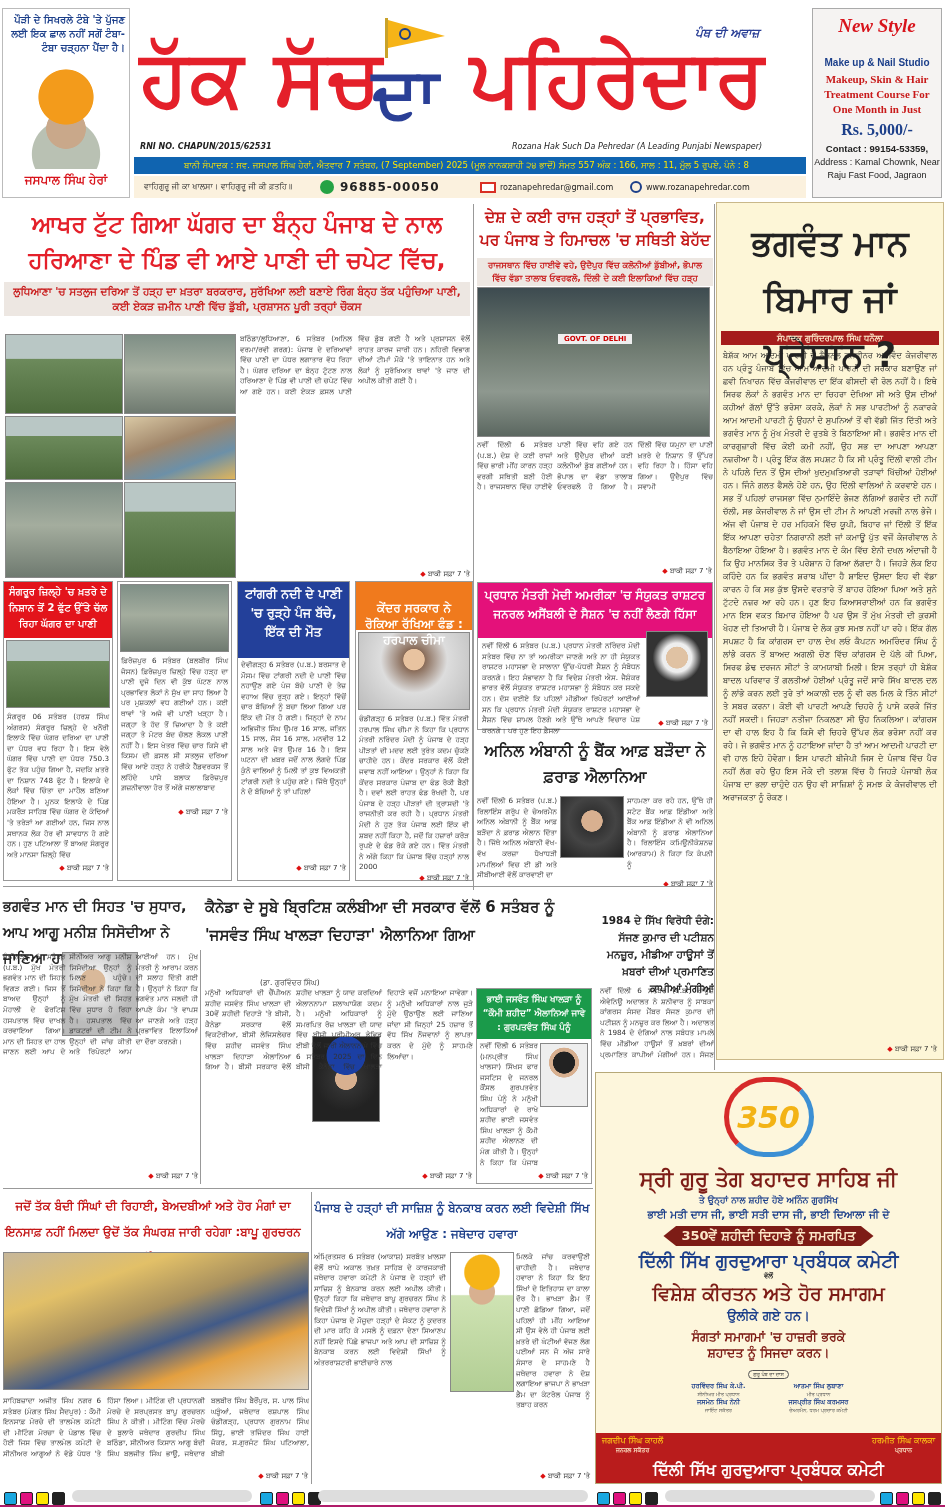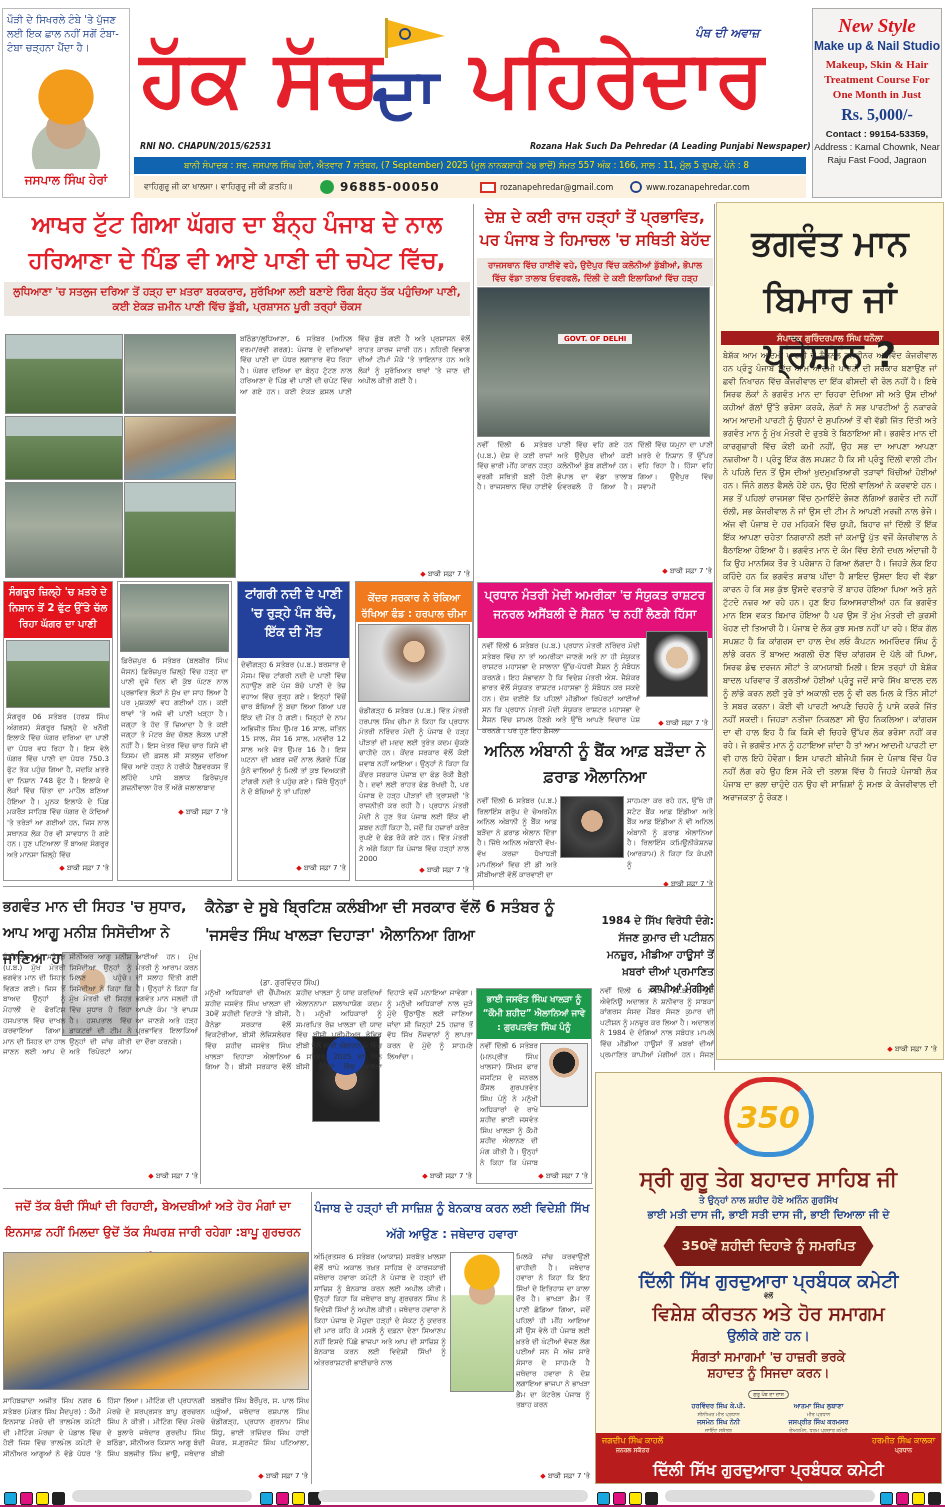--- a/index.html
+++ b/index.html
@@ -14,59 +14,59 @@
 .photo.field{background:linear-gradient(180deg,#b9c7c5 30%,#6c8a5b 31%,#4d6b3c)}
 .photo.crowd{background:linear-gradient(160deg,#d9c8a4,#a0866a 40%,#6c90a8 70%,#e1b55a)}
 .rule{background:#999}
 .tag{color:#fff;text-align:center;font-weight:bold}
 .cmyk span{display:inline-block;width:13px;height:13px;border:1px solid #222;margin-right:3px;border-radius:2px}
 </style>
 </head>
 <body>
 
 <div class="abs" style="left:2px;top:8px;width:128px;height:190px;border:1px solid #bbb;background:#fff">
-  <div style="font-size:10px;line-height:14px;color:#1c3f8a;text-align:left;padding:4px 4px;font-weight:normal;height:58px;overflow:hidden">ਪੌੜੀ ਦੇ ਸਿਖਰਲੇ ਟੰਬੇ 'ਤੇ ਪੁੱਜਣ ਲਈ ਇਕ ਛਾਲ ਨਹੀਂ ਸਗੋਂ ਟੰਬਾ-ਟੰਬਾ ਚੜ੍ਹਨਾ ਪੈਂਦਾ ਹੈ।</div>
+  <div style="font-size:10px;line-height:14px;color:#1c3f8a;text-align:right;padding:4px 4px;font-weight:bold;height:58px;overflow:hidden">ਪੌੜੀ ਦੇ ਸਿਖਰਲੇ ਟੰਬੇ 'ਤੇ ਪੁੱਜਣ ਲਈ ਇਕ ਛਾਲ ਨਹੀਂ ਸਗੋਂ ਟੰਬਾ-ਟੰਬਾ ਚੜ੍ਹਨਾ ਪੈਂਦਾ ਹੈ।</div>
   <div style="margin:2px auto;width:90px;height:100px;border-radius:45px 45px 10px 10px;background:radial-gradient(circle at 50% 28%,#f39b1b 32%,transparent 33%),radial-gradient(circle at 50% 60%,#c9a88a 26%,transparent 27%),radial-gradient(circle at 50% 85%,#b9c1b3 35%,#fff 36%)"></div>
   <div style="font-size:12px;font-weight:bold;color:#d8141c;text-align:center;margin-top:4px">ਜਸਪਾਲ ਸਿੰਘ ਹੇਰਾਂ</div>
 </div>
 
 <div class="abs" style="left:140px;top:28px;width:665px;height:110px">
   <span style="position:absolute;left:0;top:0;font-size:78px;font-weight:900;color:#e4202a;line-height:100px;letter-spacing:2px">ਹੱਕ ਸੱਚ</span>
   <span style="position:absolute;left:235px;top:-14px;width:72px;height:44px">
     <svg width="72" height="44" viewBox="0 0 72 44">
         <rect x="10" y="4" width="3" height="40" fill="#c9a22a"></rect>
         <polygon points="13,6 70,22 13,34" fill="#f6b417"></polygon>
         <circle cx="30" cy="20" r="5" fill="none" stroke="#1c3f8a" stroke-width="2"></circle>
       </svg>
   </span>
   <span style="position:absolute;left:232px;top:20px;font-size:70px;font-weight:900;color:#2a3f96;line-height:90px">ਦਾ</span>
   <span style="position:absolute;left:330px;top:0;font-size:78px;font-weight:900;color:#e4202a;line-height:100px">ਪਹਿਰੇਦਾਰ</span>
   <span style="position:absolute;left:555px;top:-2px;font-size:12px;font-weight:bold;color:#2a3f96;font-style:italic">ਪੰਥ ਦੀ ਅਵਾਜ਼</span>
 </div>
 
 <div class="abs" style="left:140px;top:142px;font-size:8px;font-weight:bold;font-style:italic;color:#222">RNI NO. CHAPUN/2015/62531</div>
-<div class="abs" style="left:530px;top:142px;font-size:8px;font-weight:bold;font-style:italic;color:#222">Rozana Hak Such Da Pehredar (A Leading Punjabi Newspaper)</div>
+<div class="abs" style="left:512px;top:142px;font-size:8px;font-weight:normal;font-style:italic;color:#222">Rozana Hak Such Da Pehredar (A Leading Punjabi Newspaper)</div>
 
 <div class="abs" style="left:134px;top:157px;width:672px;height:17px;background:#1064b0;overflow:hidden;white-space:nowrap">
   <span style="display:block;font-size:8.6px;line-height:17px;color:#ffe600;padding-left:50px">ਬਾਨੀ ਸੰਪਾਦਕ : ਸਵ. ਜਸਪਾਲ ਸਿੰਘ ਹੇਰਾਂ, ਐਤਵਾਰ 7 ਸਤੰਬਰ, (7 September) 2025 (ਮੂਲ ਨਾਨਕਸ਼ਾਹੀ ੨੪ ਭਾਦੋਂ) ਸੰਮਤ 557 ਅੰਕ : 166, ਸਾਲ : 11, ਮੁੱਲ 5 ਰੁਪਏ, ਪੰਨੇ : 8</span>
 </div>
 
 <div class="abs" style="left:134px;top:176px;width:672px;height:22px;background:#fbf1de;display:flex;align-items:center;font-size:8px;color:#222">
   <span style="margin-left:10px;width:170px">ਵਾਹਿਗੁਰੂ ਜੀ ਕਾ ਖਾਲਸਾ। ਵਾਹਿਗੁਰੂ ਜੀ ਕੀ ਫ਼ਤਹਿ॥</span>
   <span style="display:inline-block;width:14px;height:14px;border-radius:7px;background:#25a244;margin-left:6px"></span>
   <span style="font-size:12px;font-weight:bold;margin-left:6px;letter-spacing:1px;width:120px">96885-00050</span>
   <span style="display:inline-block;width:16px;height:11px;background:#fff;border:2px solid #d93025;margin-left:20px"></span>
   <span style="margin-left:4px;width:120px">rozanapehredar@gmail.com</span>
   <span style="display:inline-block;width:12px;height:12px;border-radius:6px;border:2px solid #1c3f8a;margin-left:10px"></span>
   <span style="margin-left:4px">www.rozanapehredar.com</span>
 </div>
 
 <div class="abs" style="left:812px;top:8px;width:130px;height:190px;border:1px solid #aaa;background:#f5f3f2;text-align:center;font-family:'Liberation Serif',serif">
   <div style="color:#d8141c;font-size:19px;font-weight:bold;font-style:italic;margin-top:6px">New Style</div>
-  <div style="color:#1c3f8a;font-size:12px;font-weight:bold;font-family:'Liberation Sans',sans-serif;margin-top:2px">Make up &amp; Nail Studio</div>
+  <div style="color:#1c3f8a;font-size:10px;font-weight:bold;font-family:'Liberation Sans',sans-serif;margin-top:20px">Make up &amp; Nail Studio</div>
   <div style="color:#c81a1a;font-size:11px;font-weight:bold;line-height:15px;margin:4px 2px 0">Makeup, Skin &amp; Hair Treatment Course For One Month in Just</div>
   <div style="color:#1c3f8a;font-size:16px;font-weight:bold;margin-top:4px">Rs. 5,000/-</div>
   <div style="color:#222;font-size:9.5px;font-weight:bold;font-family:'Liberation Sans',sans-serif;margin-top:4px">Contact : 99154-53359,</div>
   <div style="color:#222;font-size:9px;line-height:13px;font-family:'Liberation Sans',sans-serif;margin-top:2px">Address : Kamal Chownk, Near Raju Fast Food, Jagraon</div>
 </div>
 
 <div class="abs" style="left:4px;top:206px;width:466px;font-size:23px;line-height:36px;color:#e4202a;font-weight:bold;text-align:center">ਆਖਰ ਟੁੱਟ ਗਿਆ ਘੱਗਰ ਦਾ ਬੰਨ੍ਹ ਪੰਜਾਬ ਦੇ ਨਾਲ ਹਰਿਆਣਾ ਦੇ ਪਿੰਡ ਵੀ ਆਏ ਪਾਣੀ ਦੀ ਚਪੇਟ ਵਿੱਚ, ਭਾਰੀ ਨੁਕਸਾਨ</div>
 <div class="abs" style="left:4px;top:282px;width:466px;background:#ede7e2;font-size:10.5px;line-height:15px;color:#c81a1a;font-weight:bold;text-align:center;padding:2px 4px">ਲੁਧਿਆਣਾ 'ਚ ਸਤਲੁਜ ਦਰਿਆ ਤੋਂ ਹੜ੍ਹ ਦਾ ਖ਼ਤਰਾ ਬਰਕਰਾਰ, ਸੁਰੱਖਿਆ ਲਈ ਬਣਾਏ ਰਿੰਗ ਬੰਨ੍ਹ ਤੱਕ ਪਹੁੰਚਿਆ ਪਾਣੀ, ਕਈ ਏਕੜ ਜ਼ਮੀਨ ਪਾਣੀ ਵਿੱਚ ਡੁੱਬੀ, ਪ੍ਰਸ਼ਾਸਨ ਪੂਰੀ ਤਰ੍ਹਾਂ ਚੌਕਸ</div>
 
 <div class="abs photo field" style="left:5px;top:334px;width:118px;height:80px"></div>
@@ -107,21 +107,21 @@
   <div class="more" style="padding-right:3px">ਬਾਕੀ ਸਫ਼ਾ 7 'ਤੇ</div>
 </div>
 
 <div class="abs" style="left:237px;top:581px;width:113px;height:300px;border:1px solid #999">
   <div class="tag" style="background:#23409a;font-size:12.5px;line-height:19px;padding:2px 3px;height:76px">ਟਾਂਗਰੀ ਨਦੀ ਦੇ ਪਾਣੀ 'ਚ ਰੁੜ੍ਹੇ ਪੰਜ ਬੱਚੇ, ਇੱਕ ਦੀ ਮੌਤ</div>
   <div class="body-text" style="padding:2px 3px;height:206px">ਦੇਵੀਗੜ੍ਹ 6 ਸਤੰਬਰ (ਪ.ਬ.) ਬਰਸਾਤ ਦੇ ਮੌਸਮ ਵਿੱਚ ਟਾਂਗਰੀ ਨਦੀ ਦੇ ਪਾਣੀ ਵਿੱਚ ਨਹਾਉਣ ਗਏ ਪੰਜ ਬੱਚੇ ਪਾਣੀ ਦੇ ਤੇਜ਼ ਵਹਾਅ ਵਿੱਚ ਰੁੜ੍ਹ ਗਏ। ਇਨ੍ਹਾਂ ਵਿੱਚੋਂ ਚਾਰ ਬੱਚਿਆਂ ਨੂੰ ਬਚਾ ਲਿਆ ਗਿਆ ਪਰ ਇੱਕ ਦੀ ਮੌਤ ਹੋ ਗਈ। ਜਿਨ੍ਹਾਂ ਦੇ ਨਾਮ ਅਭਿਜੀਤ ਸਿੰਘ ਉਮਰ 16 ਸਾਲ, ਜਤਿਨ 15 ਸਾਲ, ਜੱਸ 16 ਸਾਲ, ਮਨਵੀਰ 12 ਸਾਲ ਅਤੇ ਜੋਤ ਉਮਰ 16 ਹੈ। ਇਸ ਘਟਨਾ ਦੀ ਖ਼ਬਰ ਜਦੋਂ ਨਾਲ ਲੱਗਦੇ ਪਿੰਡ ਕੁੰਨੋ ਵਾਲਿਆਂ ਨੂੰ ਮਿਲੀ ਤਾਂ ਕੁਝ ਵਿਅਕਤੀ ਟਾਂਗਰੀ ਨਦੀ ਤੇ ਪਹੁੰਚ ਗਏ। ਜਿੱਥੇ ਉਨ੍ਹਾਂ ਨੇ ਦੋ ਬੱਚਿਆਂ ਨੂੰ ਤਾਂ ਪਹਿਲਾਂ</div>
   <div class="more" style="padding-right:3px">ਬਾਕੀ ਸਫ਼ਾ 7 'ਤੇ</div>
 </div>
 
 <div class="abs" style="left:355px;top:581px;width:118px;height:300px;border:1px solid #999">
-  <div class="tag" style="background:#f07a1d;font-size:10px;line-height:16px;padding:8px 3px;height:40px">ਕੇਂਦਰ ਸਰਕਾਰ ਨੇ ਰੋਕਿਆ ਰੱਖਿਆ ਫੰਡ : ਹਰਪਾਲ ਚੀਮਾ</div>
+  <div class="tag" style="background:#f07a1d;font-size:12px;line-height:16px;padding:18px 3px;height:48px">ਕੇਂਦਰ ਸਰਕਾਰ ਨੇ ਰੋਕਿਆ ਰੱਖਿਆ ਫੰਡ : ਹਰਪਾਲ ਚੀਮਾ</div>
   <div class="photo person" style="margin:2px;height:78px"></div>
   <div class="body-text" style="padding:2px 3px;height:162px">ਚੰਡੀਗੜ੍ਹ 6 ਸਤੰਬਰ (ਪ.ਬ.) ਵਿੱਤ ਮੰਤਰੀ ਹਰਪਾਲ ਸਿੰਘ ਚੀਮਾ ਨੇ ਕਿਹਾ ਕਿ ਪ੍ਰਧਾਨ ਮੰਤਰੀ ਨਰਿੰਦਰ ਮੋਦੀ ਨੂੰ ਪੰਜਾਬ ਦੇ ਹੜ੍ਹ ਪੀੜਤਾਂ ਦੀ ਮਦਦ ਲਈ ਤੁਰੰਤ ਕਦਮ ਚੁੱਕਣੇ ਚਾਹੀਦੇ ਹਨ। ਕੇਂਦਰ ਸਰਕਾਰ ਵੱਲੋਂ ਕੋਈ ਜਵਾਬ ਨਹੀਂ ਆਇਆ। ਉਨ੍ਹਾਂ ਨੇ ਕਿਹਾ ਕਿ ਕੇਂਦਰ ਸਰਕਾਰ ਪੰਜਾਬ ਦਾ ਫੰਡ ਰੋਕੀ ਬੈਠੀ ਹੈ। ਦਵਾਂ ਲਈ ਰਾਹਤ ਫੰਡ ਰੱਖਦੀ ਹੈ, ਪਰ ਪੰਜਾਬ ਦੇ ਹੜ੍ਹ ਪੀੜਤਾਂ ਦੀ ਤ੍ਰਾਸਦੀ 'ਤੇ ਰਾਜਨੀਤੀ ਕਰ ਰਹੀ ਹੈ। ਪ੍ਰਧਾਨ ਮੰਤਰੀ ਮੋਦੀ ਨੇ ਹੁਣ ਤੱਕ ਪੰਜਾਬ ਲਈ ਇੱਕ ਵੀ ਸ਼ਬਦ ਨਹੀਂ ਕਿਹਾ ਹੈ, ਜਦੋਂ ਕਿ ਹਜ਼ਾਰਾਂ ਕਰੋੜ ਰੁਪਏ ਦੇ ਫੰਡ ਰੋਕੇ ਗਏ ਹਨ। ਵਿੱਤ ਮੰਤਰੀ ਨੇ ਅੱਗੇ ਕਿਹਾ ਕਿ ਪੰਜਾਬ ਵਿੱਚ ਹੜ੍ਹਾਂ ਨਾਲ 2000</div>
   <div class="more" style="padding-right:3px">ਬਾਕੀ ਸਫ਼ਾ 7 'ਤੇ</div>
 </div>
 
 <div class="abs" style="left:477px;top:582px;width:236px;height:148px;border:1px solid #999">
   <div class="tag" style="background:#e4117a;font-size:11.8px;line-height:19px;padding:3px 4px;height:55px">ਪ੍ਰਧਾਨ ਮੰਤਰੀ ਮੋਦੀ ਅਮਰੀਕਾ 'ਚ ਸੰਯੁਕਤ ਰਾਸ਼ਟਰ ਜਨਰਲ ਅਸੈਂਬਲੀ ਦੇ ਸੈਸ਼ਨ 'ਚ ਨਹੀਂ ਲੈਣਗੇ ਹਿੱਸਾ</div>
   <div class="photo person" style="position:absolute;right:4px;top:48px;width:62px;height:66px;background:radial-gradient(circle at 50% 40%,#e0c2a3 22%,#eee 23%,#eee 30%,#333 50%)"></div>
   <div class="body-text" style="padding:3px 4px;height:98px;width:166px">ਨਵੀਂ ਦਿੱਲੀ 6 ਸਤੰਬਰ (ਪ.ਬ.) ਪ੍ਰਧਾਨ ਮੰਤਰੀ ਨਰਿੰਦਰ ਮੋਦੀ ਸਤੰਬਰ ਵਿੱਚ ਨਾ ਤਾਂ ਅਮਰੀਕਾ ਜਾਣਗੇ ਅਤੇ ਨਾ ਹੀ ਸੰਯੁਕਤ ਰਾਸ਼ਟਰ ਮਹਾਸਭਾ ਦੇ ਸਾਲਾਨਾ ਉੱਚ-ਪੱਧਰੀ ਸੈਸ਼ਨ ਨੂੰ ਸੰਬੋਧਨ ਕਰਨਗੇ। ਇਹ ਸੰਭਾਵਨਾ ਹੈ ਕਿ ਵਿਦੇਸ਼ ਮੰਤਰੀ ਐਸ. ਜੈਸ਼ੰਕਰ ਭਾਰਤ ਵੱਲੋਂ ਸੰਯੁਕਤ ਰਾਸ਼ਟਰ ਮਹਾਸਭਾ ਨੂੰ ਸੰਬੋਧਨ ਕਰ ਸਕਦੇ ਹਨ। ਦੱਸ ਦਈਏ ਕਿ ਪਹਿਲਾਂ ਮੀਡੀਆ ਰਿਪੋਰਟਾਂ ਆਈਆਂ ਸਨ ਕਿ ਪ੍ਰਧਾਨ ਮੰਤਰੀ ਮੋਦੀ ਸੰਯੁਕਤ ਰਾਸ਼ਟਰ ਮਹਾਸਭਾ ਦੇ ਸੈਸ਼ਨ ਵਿੱਚ ਸ਼ਾਮਲ ਹੋਣਗੇ ਅਤੇ ਉੱਥੇ ਆਪਣੇ ਵਿਚਾਰ ਪੇਸ਼ ਕਰਨਗੇ। ਪਰ ਹੁਣ ਇਹ ਫ਼ੈਸਲਾ</div>
   <div class="more" style="position:absolute;right:4px;bottom:2px">ਬਾਕੀ ਸਫ਼ਾ 7 'ਤੇ</div>
@@ -165,21 +165,21 @@
 <div class="abs body-text" style="left:516px;top:1252px;width:74px;height:230px">ਮਿਲਕੇ ਜਾਂਚ ਕਰਵਾਉਣੀ ਚਾਹੀਦੀ ਹੈ। ਜਥੇਦਾਰ ਹਵਾਰਾ ਨੇ ਕਿਹਾ ਕਿ ਇਹ ਸਿੱਖਾਂ ਦੇ ਇਤਿਹਾਸ ਦਾ ਕਾਲਾ ਦੌਰ ਹੈ। ਭਾਖੜਾ ਡੈਮ ਤੋਂ ਪਾਣੀ ਛੱਡਿਆ ਗਿਆ, ਜਦੋਂ ਪਹਿਲਾਂ ਹੀ ਮੀਂਹ ਆਇਆ ਸੀ ਉਸ ਵੇਲੇ ਹੀ ਪੰਜਾਬ ਲਈ ਖ਼ਤਰੇ ਦੀ ਘੰਟੀਆਂ ਵੱਜਣ ਲੱਗ ਪਈਆਂ ਸਨ ਜੋ ਅੱਜ ਸਾਰੇ ਸੰਸਾਰ ਦੇ ਸਾਹਮਣੇ ਹੈ ਜਥੇਦਾਰ ਹਵਾਰਾ ਨੇ ਦੋਸ਼ ਲਗਾਇਆ ਭਾਜਪਾ ਨੇ ਭਾਖੜਾ ਡੈਮ ਦਾ ਕੰਟਰੋਲ ਪੰਜਾਬ ਨੂੰ ਤਬਾਹ ਕਰਨ</div>
 <div class="abs more" style="left:500px;top:1472px;width:90px">ਬਾਕੀ ਸਫ਼ਾ 7 'ਤੇ</div>
 
 <div class="abs" style="left:595px;top:1072px;width:347px;height:412px;background:#fdf6dc;border:1px solid #b6a878;text-align:center">
   <div style="margin:4px auto 0;width:90px;height:80px;border-radius:45px;border:5px solid #d62a2a;border-right-color:#3b8fd4;border-bottom-color:#3b8fd4;position:relative">
     <span style="position:absolute;left:0;right:0;top:18px;font-size:30px;font-weight:900;color:#f3b315;font-style:italic">350</span>
   </div>
   <div style="font-size:21px;font-weight:bold;color:#7d1c16;margin-top:10px">ਸ੍ਰੀ ਗੁਰੂ ਤੇਗ ਬਹਾਦਰ ਸਾਹਿਬ ਜੀ</div>
   <div style="font-size:9px;font-weight:bold;color:#1c3f8a;margin-top:4px">ਤੇ ਉਨ੍ਹਾਂ ਨਾਲ ਸ਼ਹੀਦ ਹੋਏ ਅਨਿੰਨ ਗੁਰਸਿੱਖ</div>
   <div style="font-size:10.5px;font-weight:bold;color:#1c3f8a;margin-top:2px">ਭਾਈ ਮਤੀ ਦਾਸ ਜੀ, ਭਾਈ ਸਤੀ ਦਾਸ ਜੀ, ਭਾਈ ਦਿਆਲਾ ਜੀ ਦੇ</div>
-  <div style="display:inline-block;background:#7d1c16;color:#fde7c8;font-size:13px;font-weight:bold;padding:12px 18px;margin-top:5px;clip-path:polygon(6% 0,94% 0,100% 50%,94% 100%,6% 100%,0 50%)">350ਵੇਂ ਸ਼ਹੀਦੀ ਦਿਹਾੜੇ ਨੂੰ ਸਮਰਪਿਤ</div>
+  <div style="display:inline-block;background:#7d1c16;color:#fde7c8;font-size:13px;font-weight:bold;padding:2px 18px;margin-top:5px;clip-path:polygon(6% 0,94% 0,100% 50%,94% 100%,6% 100%,0 50%)">350ਵੇਂ ਸ਼ਹੀਦੀ ਦਿਹਾੜੇ ਨੂੰ ਸਮਰਪਿਤ</div>
   <div style="font-size:18px;font-weight:bold;color:#1c3f8a;margin-top:4px">ਦਿੱਲੀ ਸਿੱਖ ਗੁਰਦੁਆਰਾ ਪ੍ਰਬੰਧਕ ਕਮੇਟੀ</div>
   <div style="font-size:7px;font-weight:bold;color:#222">ਵੱਲੋਂ</div>
   <div style="font-size:19px;font-weight:bold;color:#7d1c16;margin-top:2px">ਵਿਸ਼ੇਸ਼ ਕੀਰਤਨ ਅਤੇ ਹੋਰ ਸਮਾਗਮ</div>
   <div style="font-size:13px;font-weight:bold;color:#1c3f8a;margin-top:3px">ਉਲੀਕੇ ਗਏ ਹਨ।</div>
   <div style="font-size:12.5px;font-weight:bold;color:#7d1c16;margin-top:5px">ਸੰਗਤਾਂ ਸਮਾਗਮਾਂ 'ਚ ਹਾਜ਼ਰੀ ਭਰਕੇ</div>
   <div style="font-size:12.5px;font-weight:bold;color:#7d1c16">ਸ਼ਹਾਦਤ ਨੂੰ ਸਿਜਦਾ ਕਰਨ।</div>
   <div style="display:inline-block;font-size:5px;border:1px solid #555;border-radius:6px;padding:0 4px;margin-top:4px;color:#333">ਗੁਰੂ ਪੰਥ ਦਾ ਦਾਸ</div>
   <div style="display:grid;grid-template-columns:1fr 1fr;width:200px;margin:2px auto 0;font-size:6.5px;line-height:8px;color:#1c3f8a">
     <div><b>ਹਰਵਿੰਦਰ ਸਿੰਘ ਕੇ.ਪੀ.</b><br><span style="color:#555;font-size:5px">ਸੀਨੀਅਰ ਮੀਤ ਪ੍ਰਧਾਨ</span></div>
     <div><b>ਆਤਮਾ ਸਿੰਘ ਲੁਬਾਣਾ</b><br><span style="color:#555;font-size:5px">ਮੀਤ ਪ੍ਰਧਾਨ</span></div>

